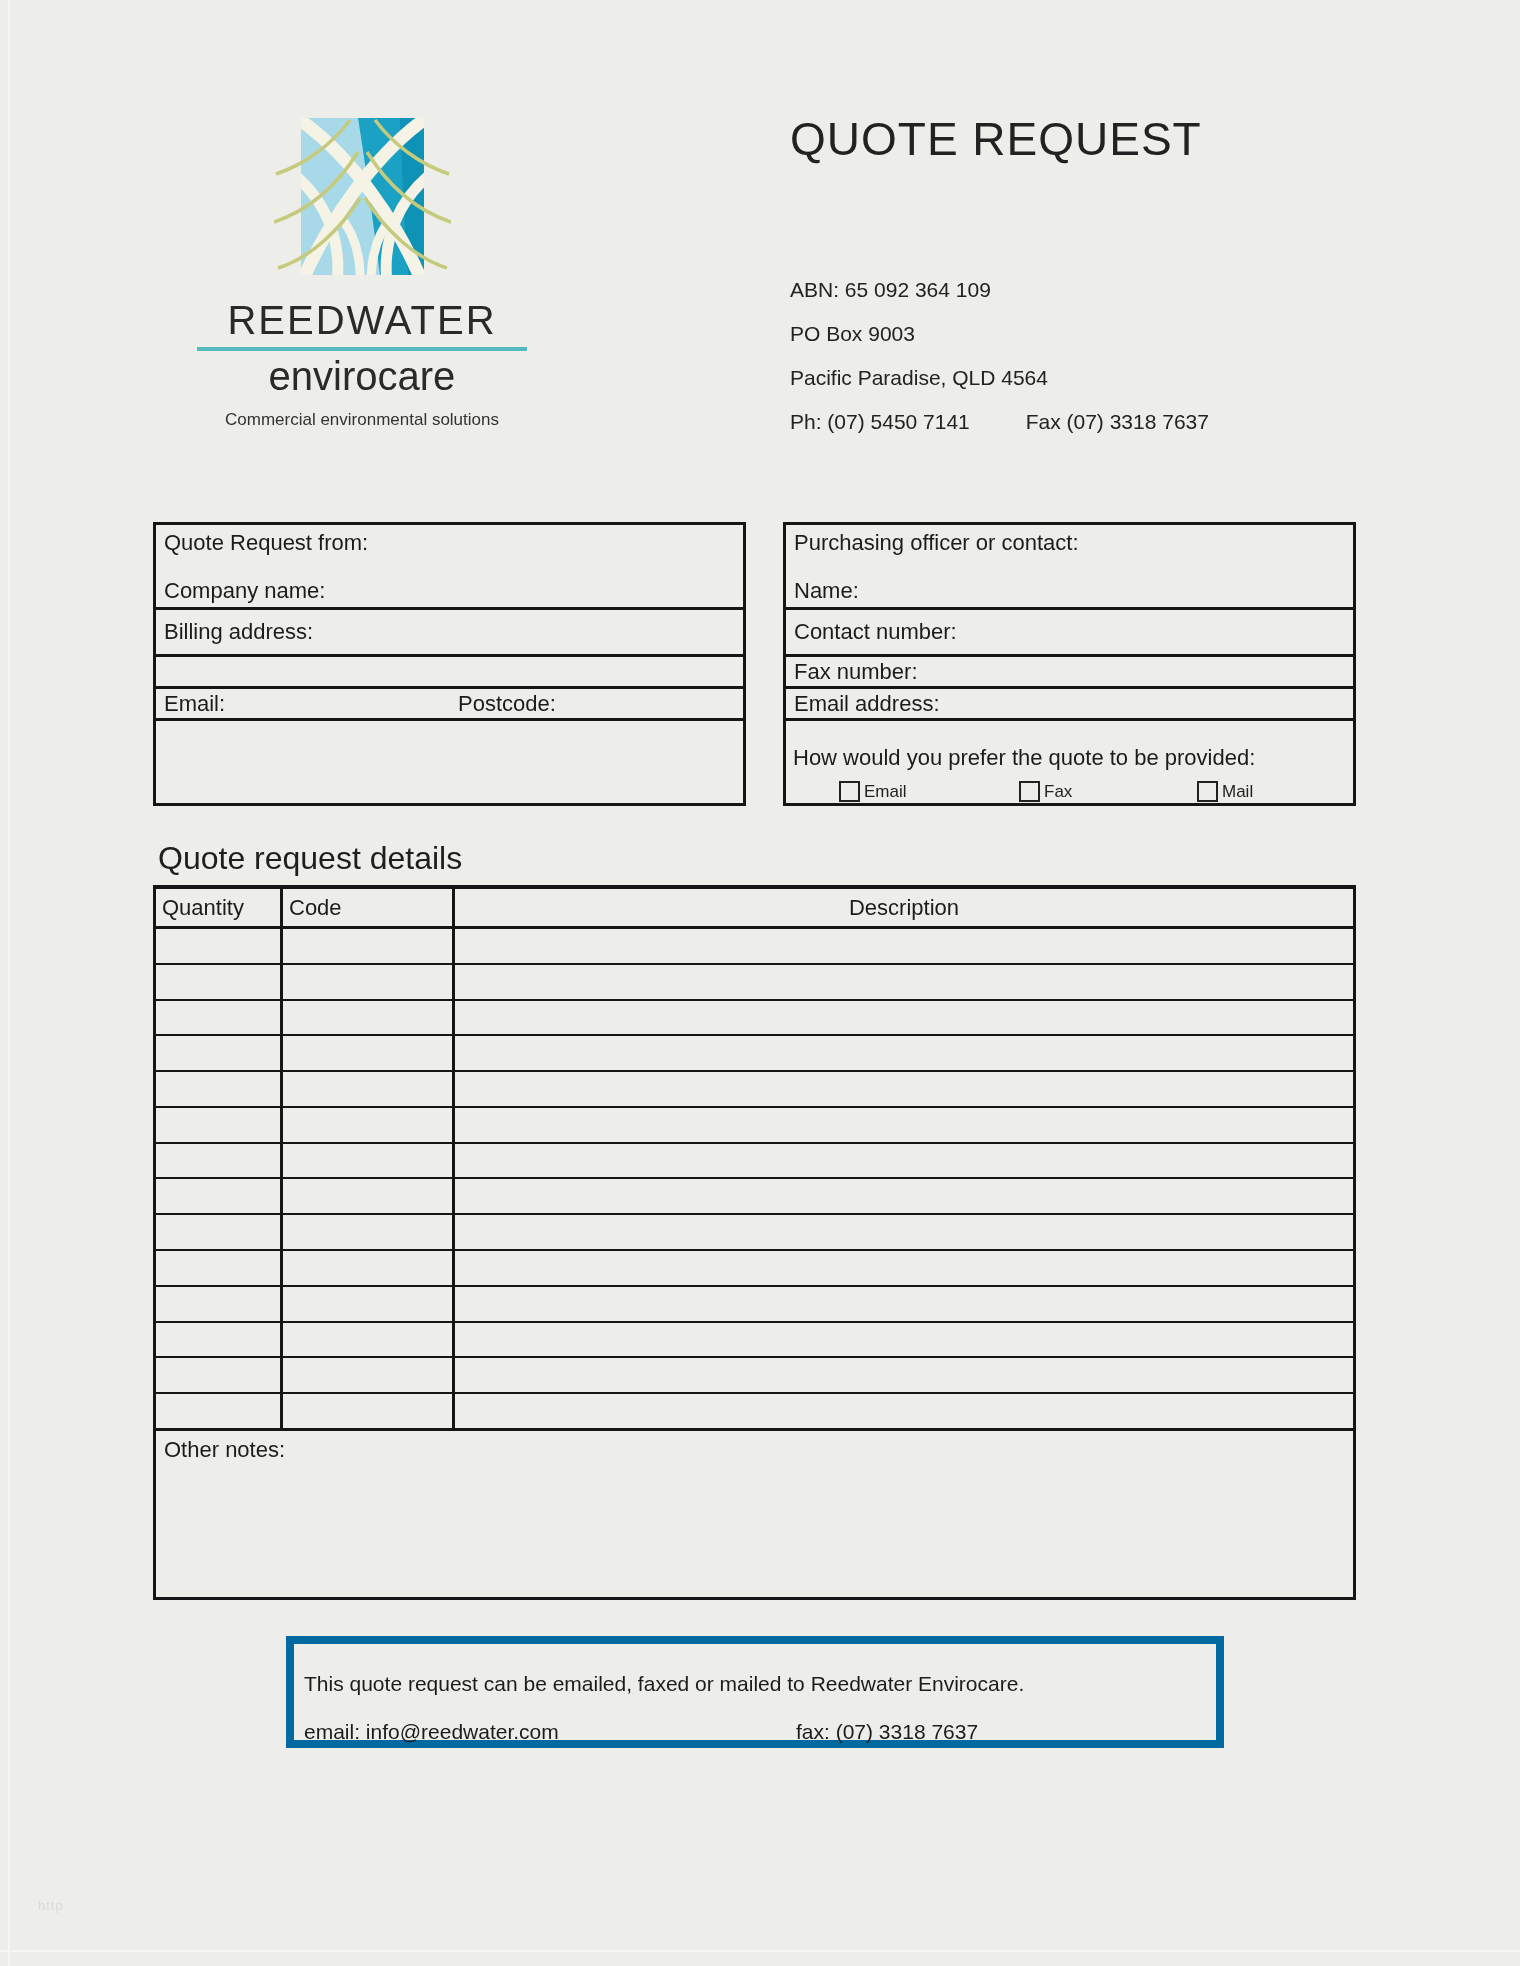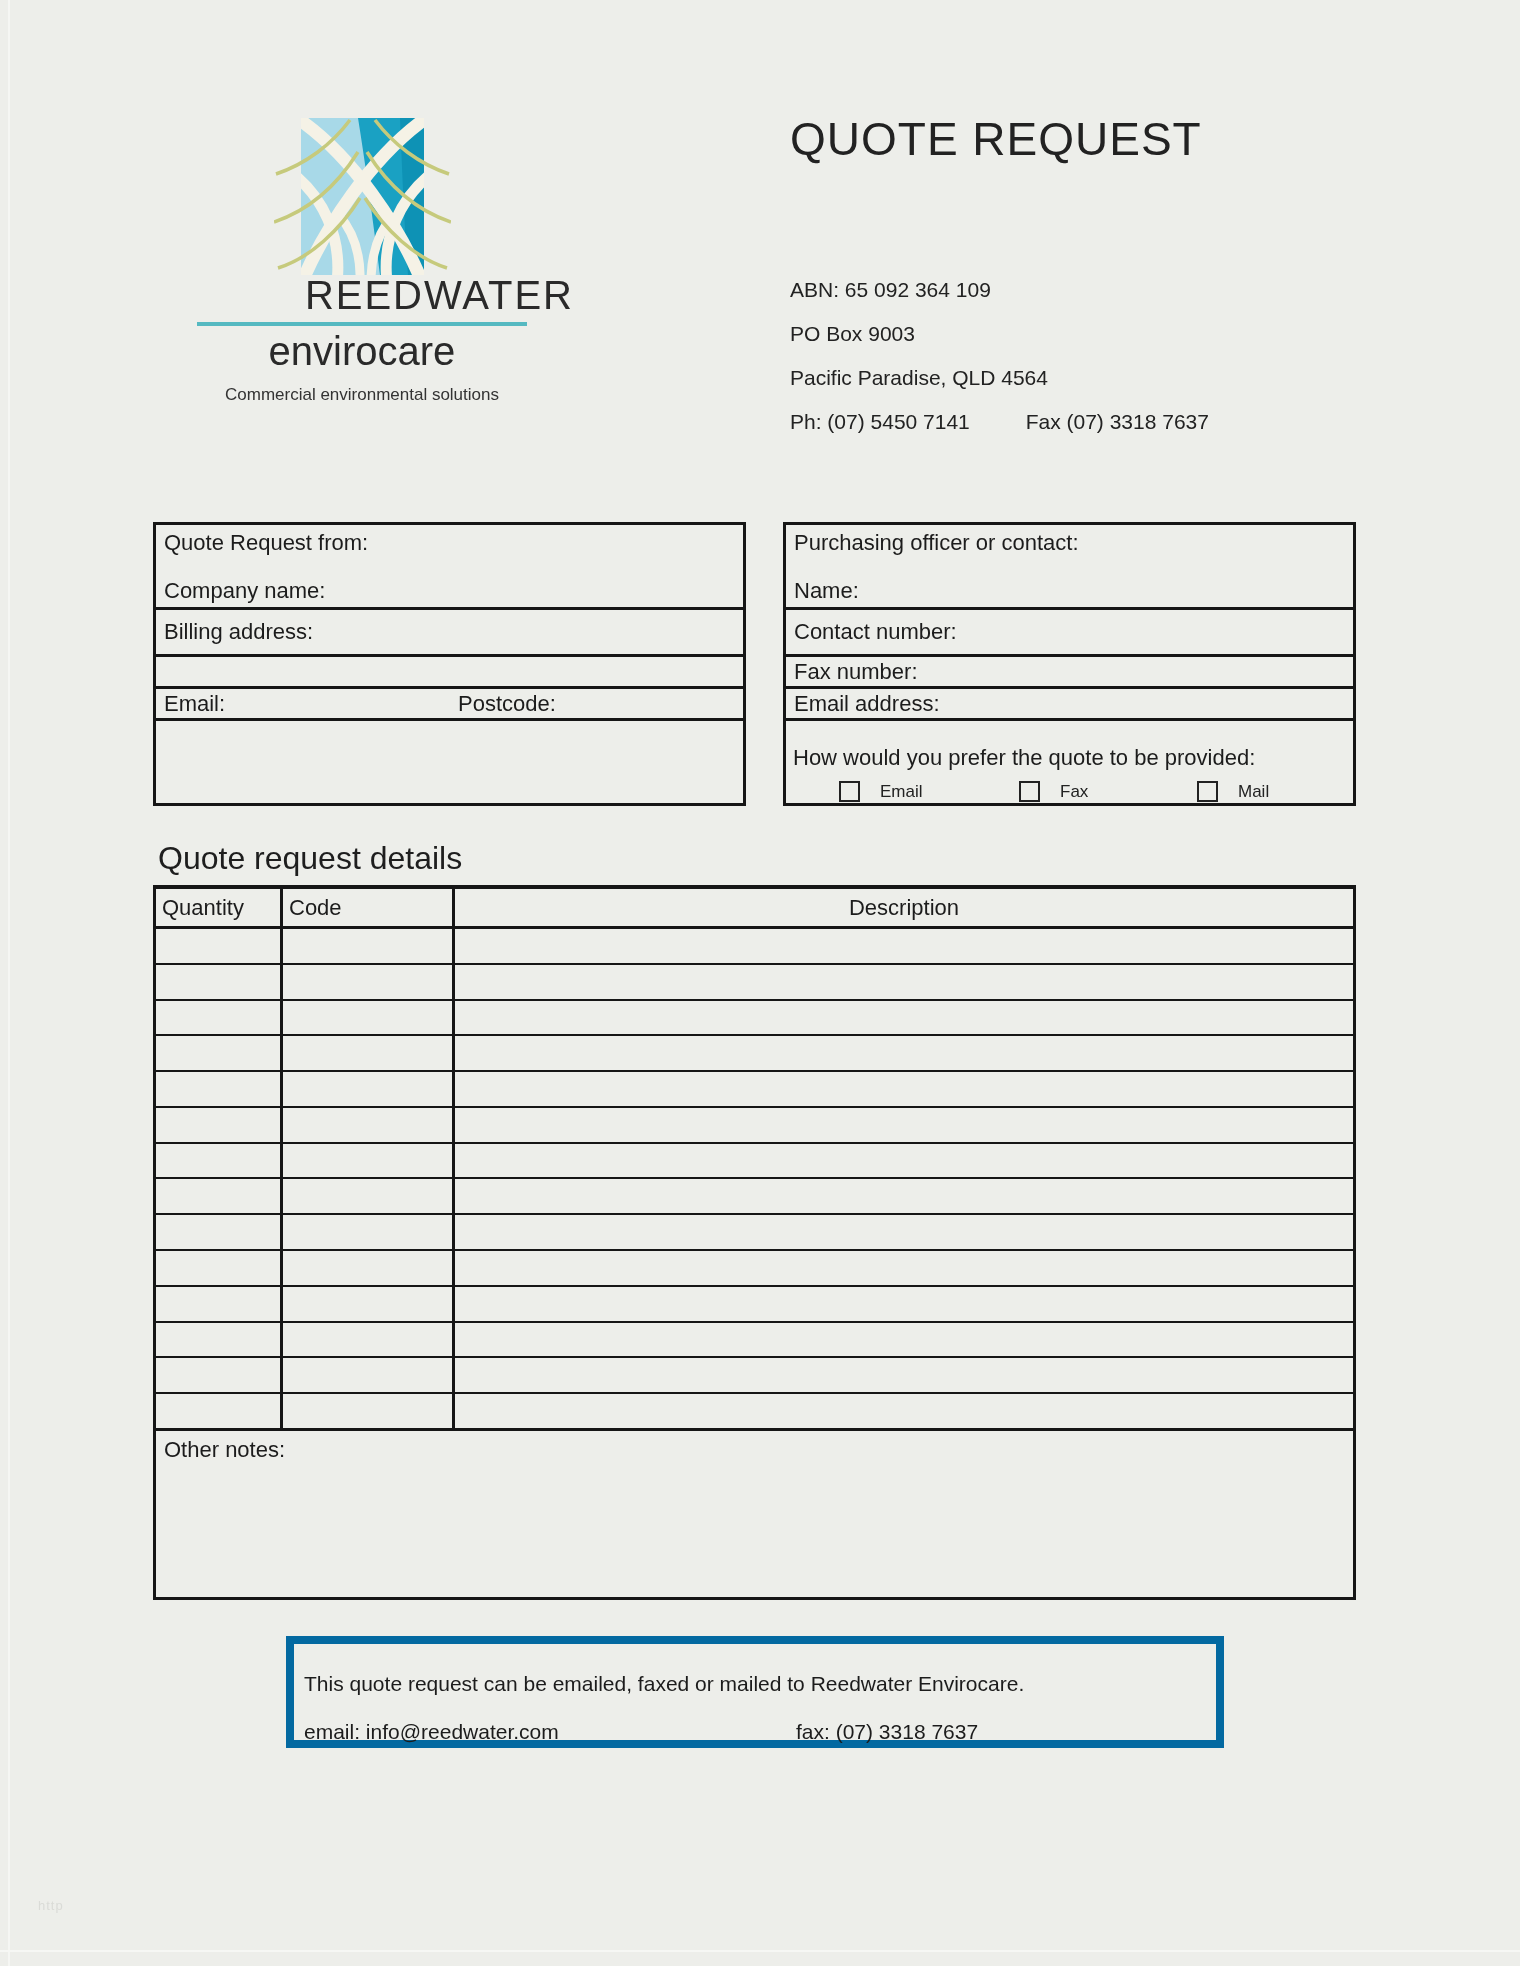--- a/index.html
+++ b/index.html
@@ -8,21 +8,21 @@
     font-family:"Liberation Sans","DejaVu Sans",sans-serif;color:#1c1c1c;
     overflow:hidden;margin:0 auto;
   }
   .edge-left{position:absolute;left:8px;top:0;width:2px;height:100%;background:#f5f6f3;}
   .edge-bottom{position:absolute;left:0;top:1950px;width:100%;height:2px;background:#f6f7f4;}
   .watermark{position:absolute;left:38px;top:1898px;font-size:13px;color:#dadbd7;letter-spacing:1px;}
 
   
   .brand{position:absolute;left:150px;top:112px;width:424px;text-align:center;}
   .logo-svg{width:177px;height:163px;display:block;margin:0 auto;}
-  .brand-name{font-size:40px;line-height:40px;letter-spacing:2px;color:#2a2a2a;text-align:right;}
+  .brand-name{font-size:40px;line-height:40px;margin-top:25px;letter-spacing:2px;color:#2a2a2a;}
   .brand-rule{width:330px;height:4px;background:#55b9c1;margin:7px auto 5px;}
   .brand-sub{font-size:40px;line-height:40px;color:#2a2a2a;}
   .brand-tagline{font-size:17px;margin-top:14px;color:#333;}
 
   
   .doc-title{position:absolute;left:790px;top:112px;margin:0;font-size:46px;font-weight:400;letter-spacing:1px;color:#222;}
   .contact-lines{position:absolute;left:790px;top:268px;font-size:21px;line-height:44px;color:#222;}
   .fax-gap{margin-left:50px;}
 
   
@@ -32,21 +32,21 @@
   .frow{position:relative;border-bottom:3px solid #161616;box-sizing:content-box;}
   .frow.last{border-bottom:none;padding-left:17px;}
   .r-tall{height:82px;}
   .r-std{height:32px;display:flex;align-items:center;padding-left:8px;box-sizing:border-box;}
   .r-std2{height:47px;display:flex;align-items:center;padding-left:8px;box-sizing:border-box;}
   .r-fill{height:87px;}
   .lbl-top{position:absolute;left:8px;top:5px;}
   .lbl-bottom{position:absolute;left:8px;bottom:3px;}
   .postcode-lbl{position:absolute;left:302px;}
   .pref-q{position:absolute;left:7px;top:24px;font-size:22px;}
-  .opt{position:absolute;top:60px;display:flex;align-items:center;gap:20px;}
+  .opt{position:absolute;top:60px;display:flex;align-items:center;gap:4px;}
   .opt-0{left:53px;}
   .opt-1{left:233px;}
   .opt-2{left:411px;}
   .cb{width:21px;height:21px;border:2px solid #222;box-sizing:border-box;background:transparent;display:inline-block;}
   .opt-label{font-size:17px;color:#222;}
 
   
   .details-heading{position:absolute;left:158px;top:840px;font-size:32px;color:#1e1e1e;}
   .qtable{position:absolute;left:153px;top:885px;width:1203px;height:546px;border:3px solid #161616;border-top-width:4px;box-sizing:border-box;display:flex;flex-direction:column;}
   .thead{display:flex;height:37px;flex:0 0 37px;border-bottom:3px solid #161616;font-size:22px;}

